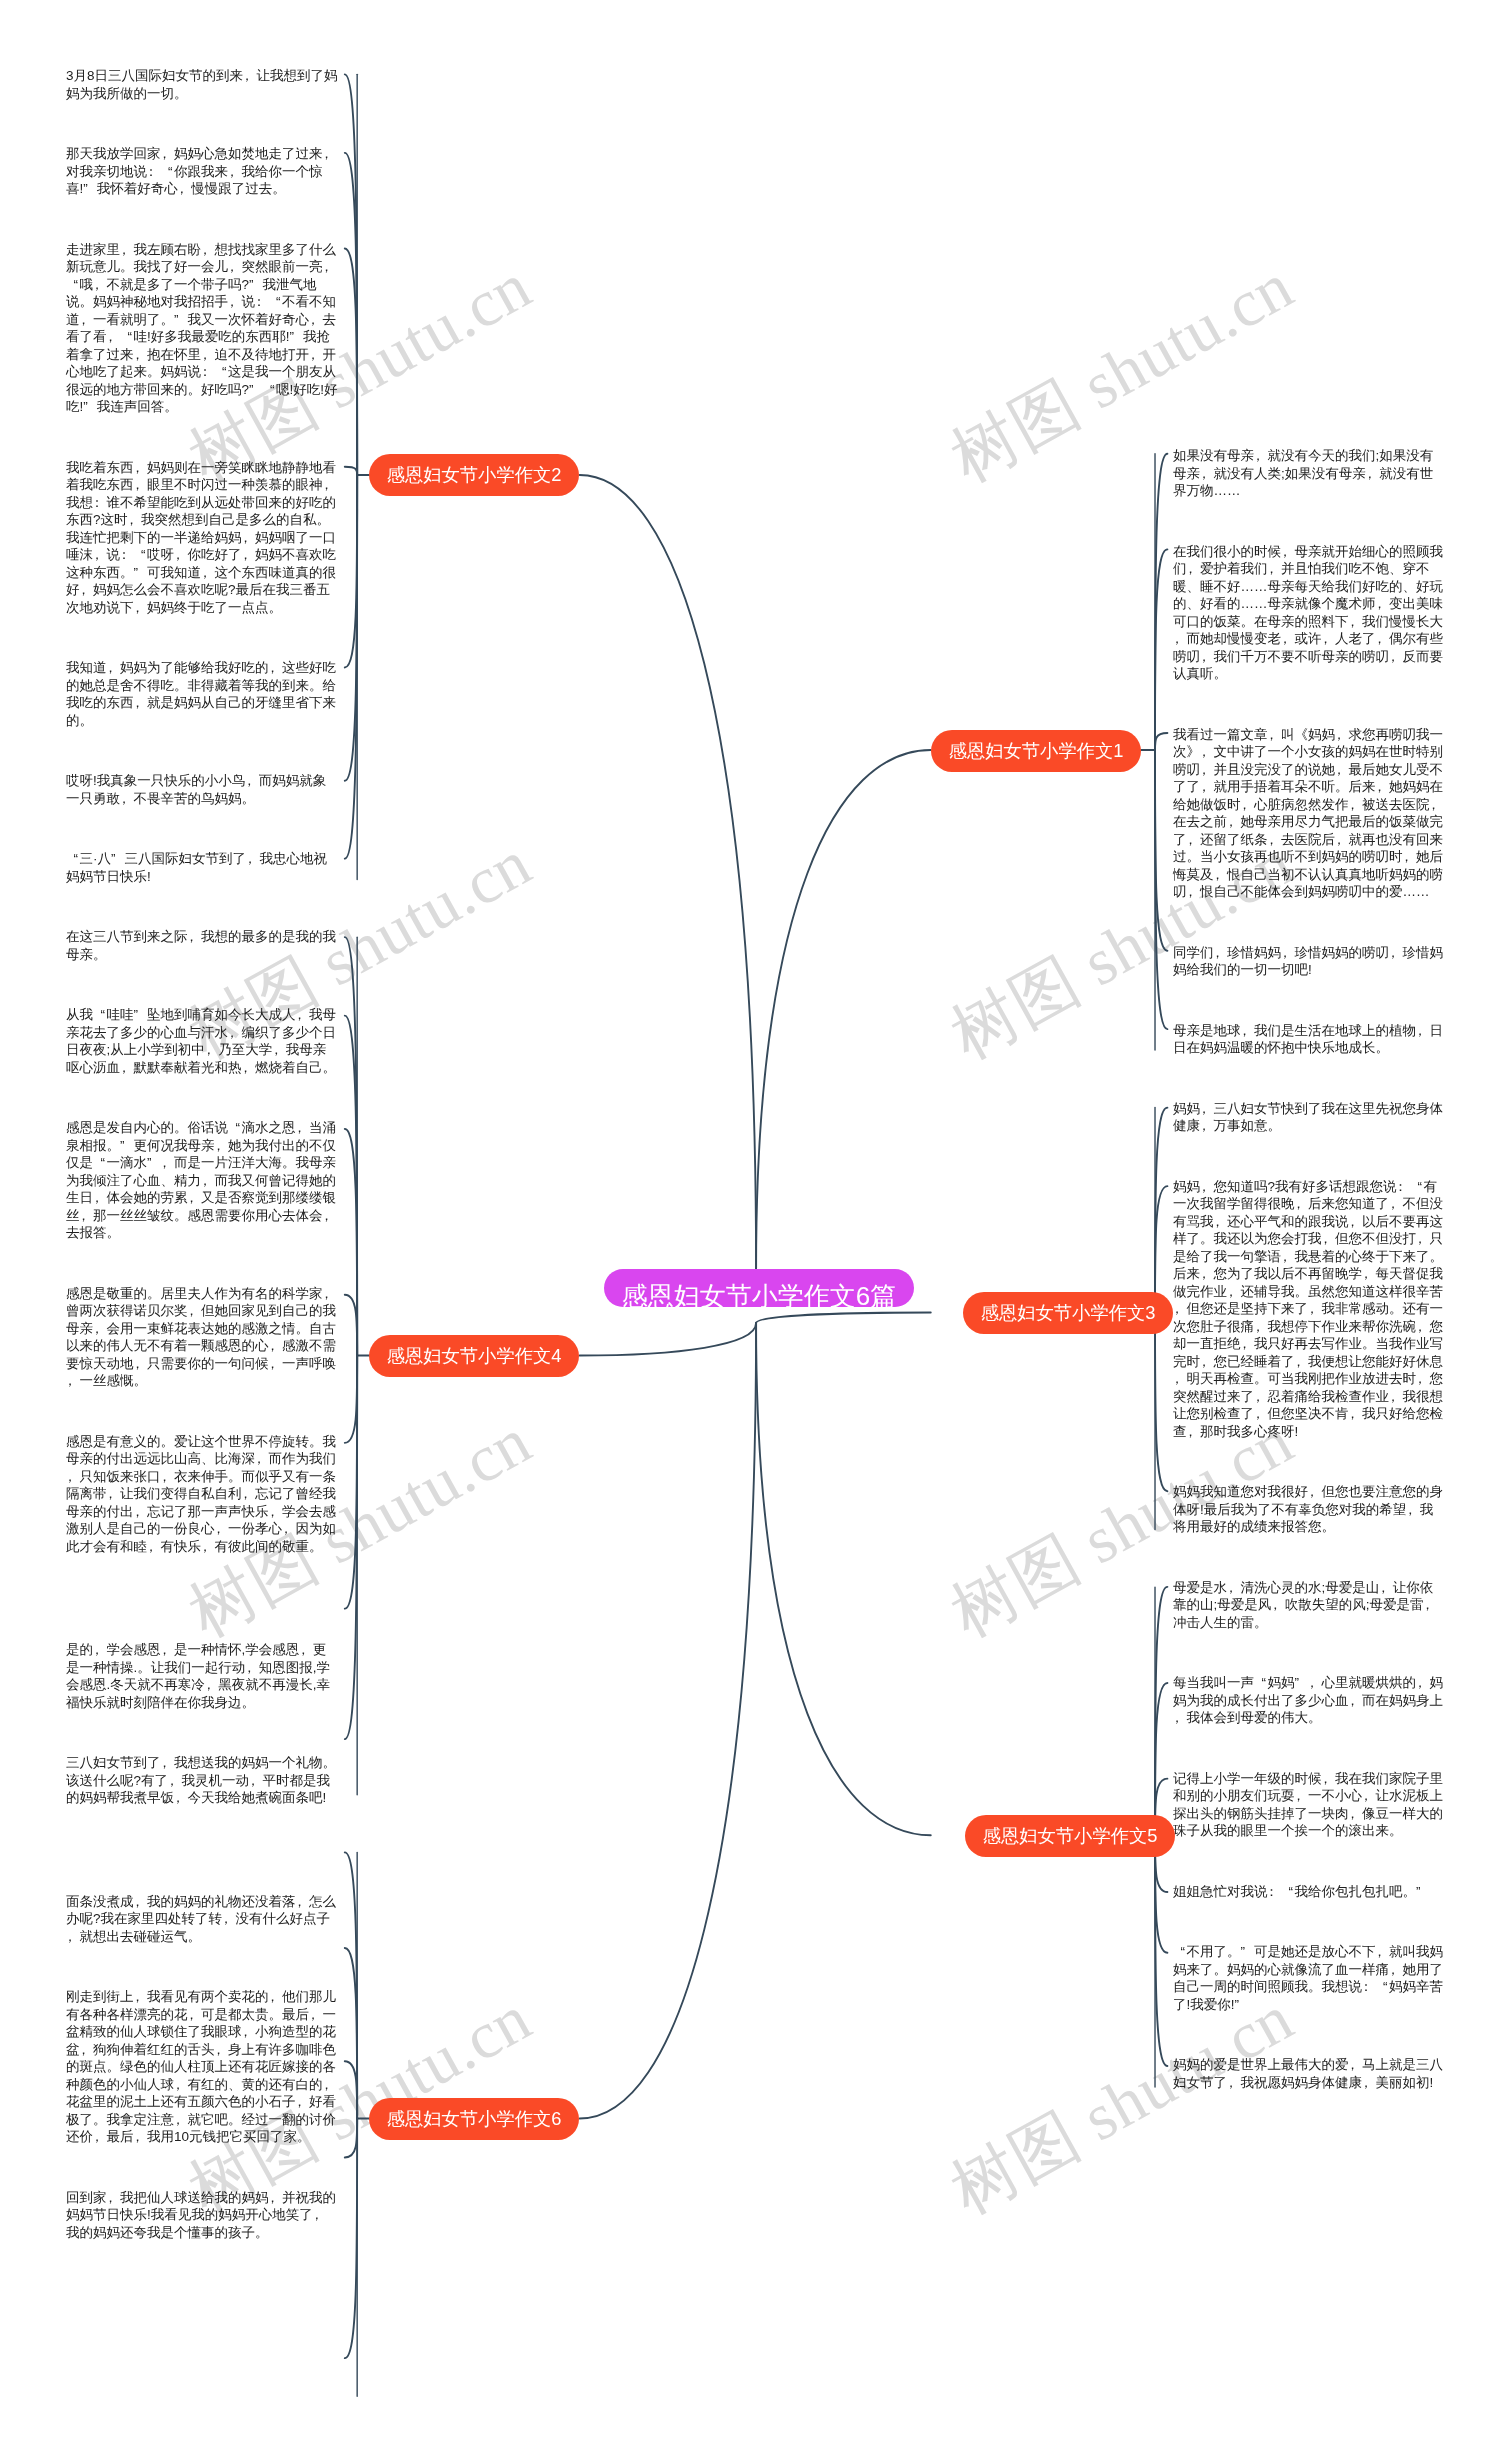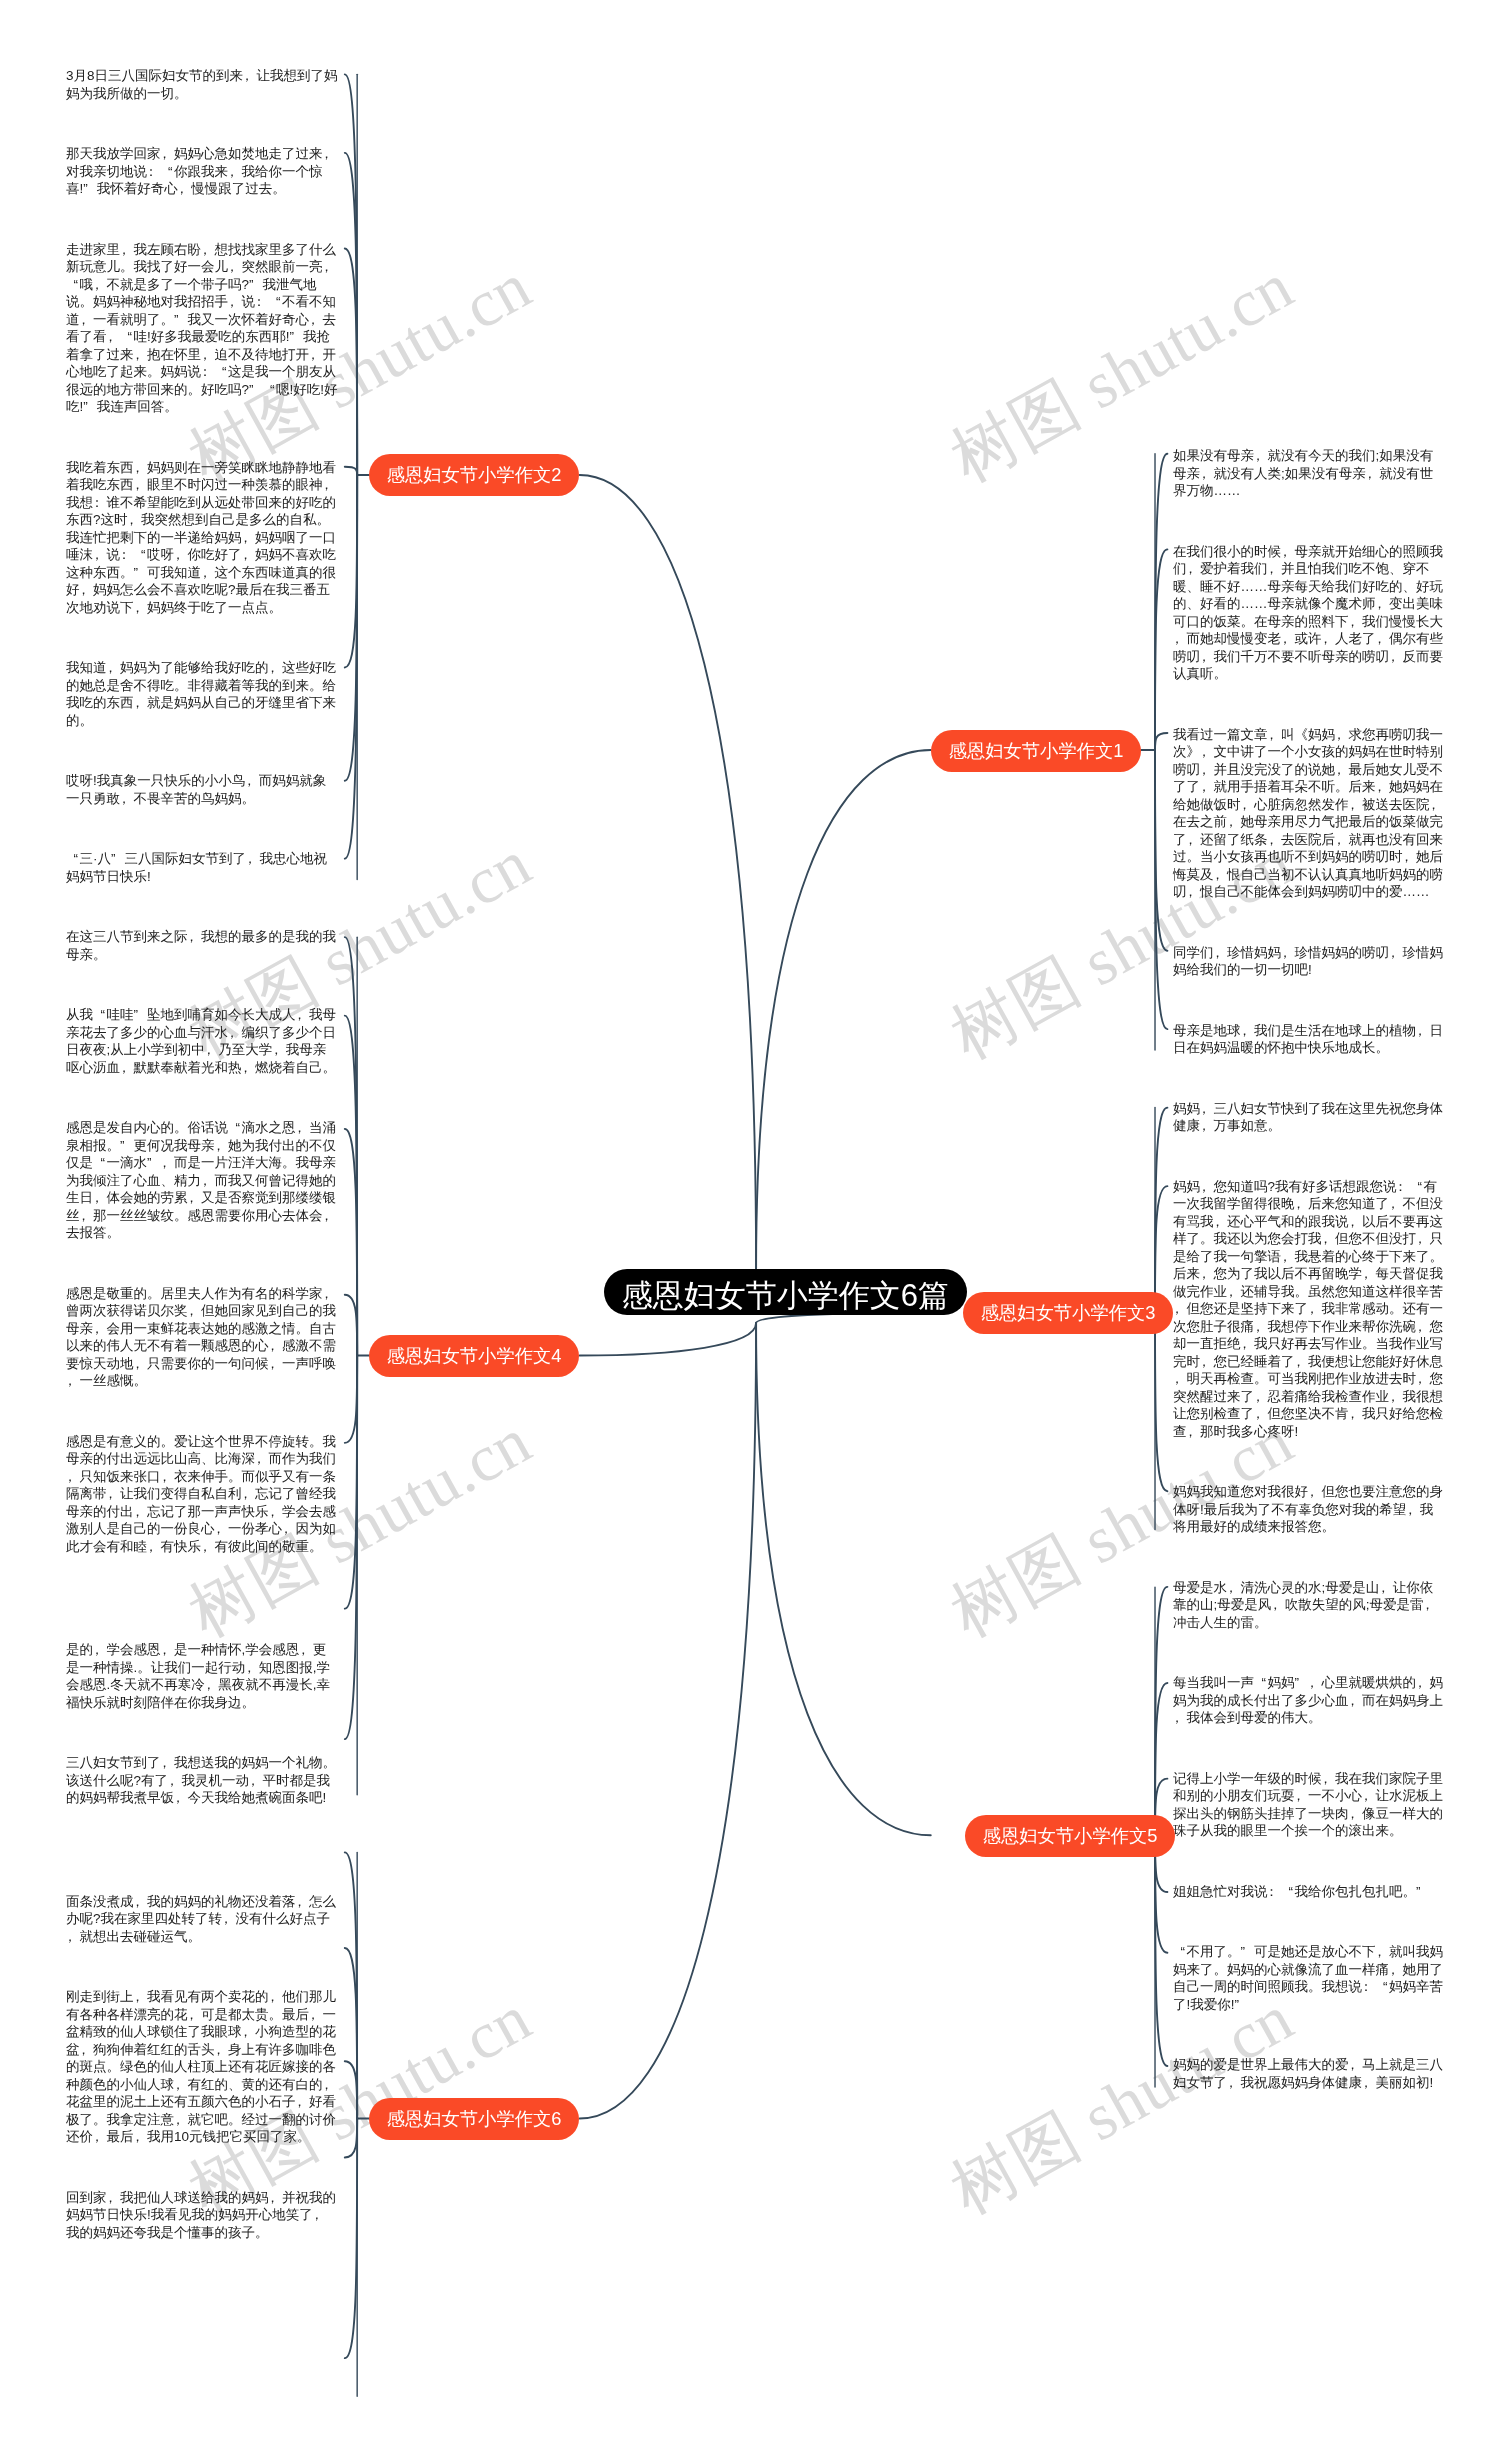--- a/index.html
+++ b/index.html
@@ -24,22 +24,22 @@
  text-align:left;word-break:break-all;}
 .pgap{height:43px;}
 .bgap{height:43px;}
 .fw{display:inline-block;width:1em;}
 .fw.c{text-indent:-0.20em;}
 .fw.qr{text-indent:0.56em;}
 .fw.q{text-indent:0em;}
 .node{position:absolute;background:#fa4a27;color:#fff;border-radius:23.6px;
  font-size:18.3px;height:42px;line-height:41px;text-align:center;white-space:nowrap;
  box-sizing:border-box;padding:0 17.7px;z-index:3;letter-spacing:0px;}
-.root{position:absolute;background:#000000;color:#fff;border-radius:27px;
- font-size:31px;height:46px;line-height:54px;text-align:center;white-space:nowrap;
+.root{position:absolute;background:#d946ef;color:#fff;border-radius:27px;
+ font-size:26px;height:38px;line-height:54px;text-align:center;white-space:nowrap;
  box-sizing:border-box;padding:0 17.7px;z-index:3;letter-spacing:0px;}
 </style>
 </head>
 <body>
 
 <div id="stage">
 
   <div id="wmlayer">
       <div class="wm" style="left: 217px; top: 413px;">树图 shutu.cn</div>
       <div class="wm" style="left: 217px; top: 990px;">树图 shutu.cn</div>

